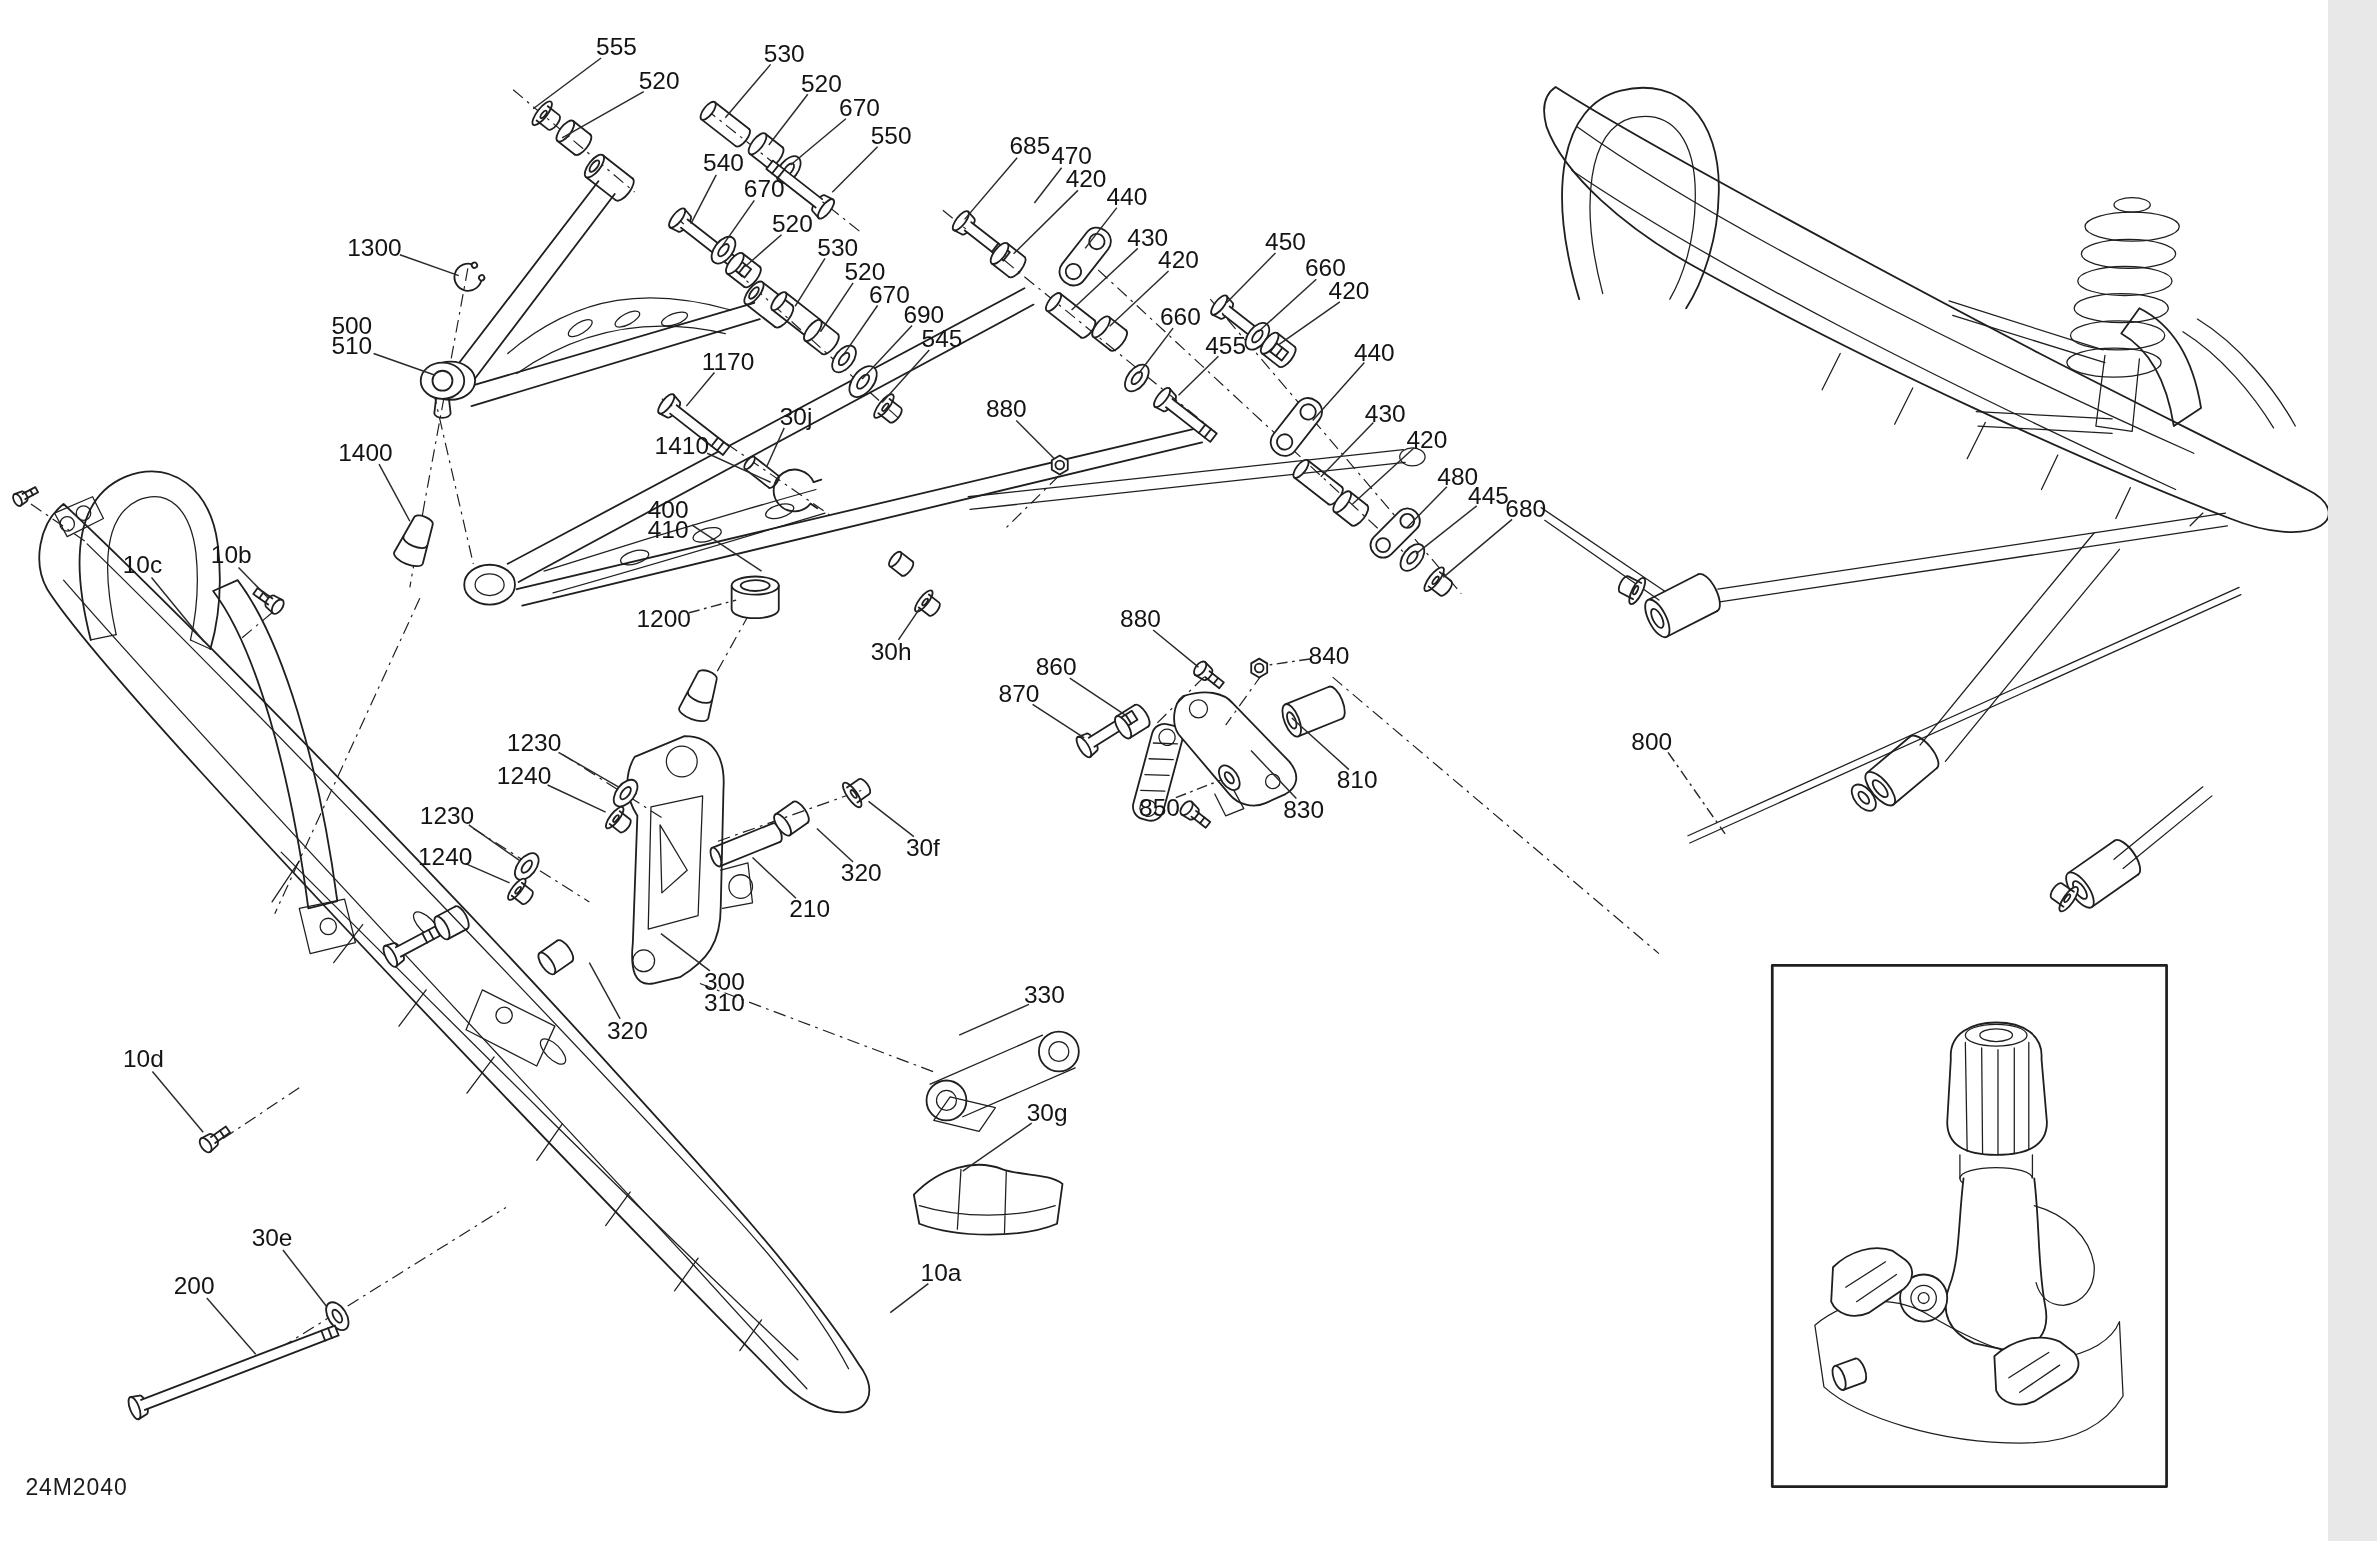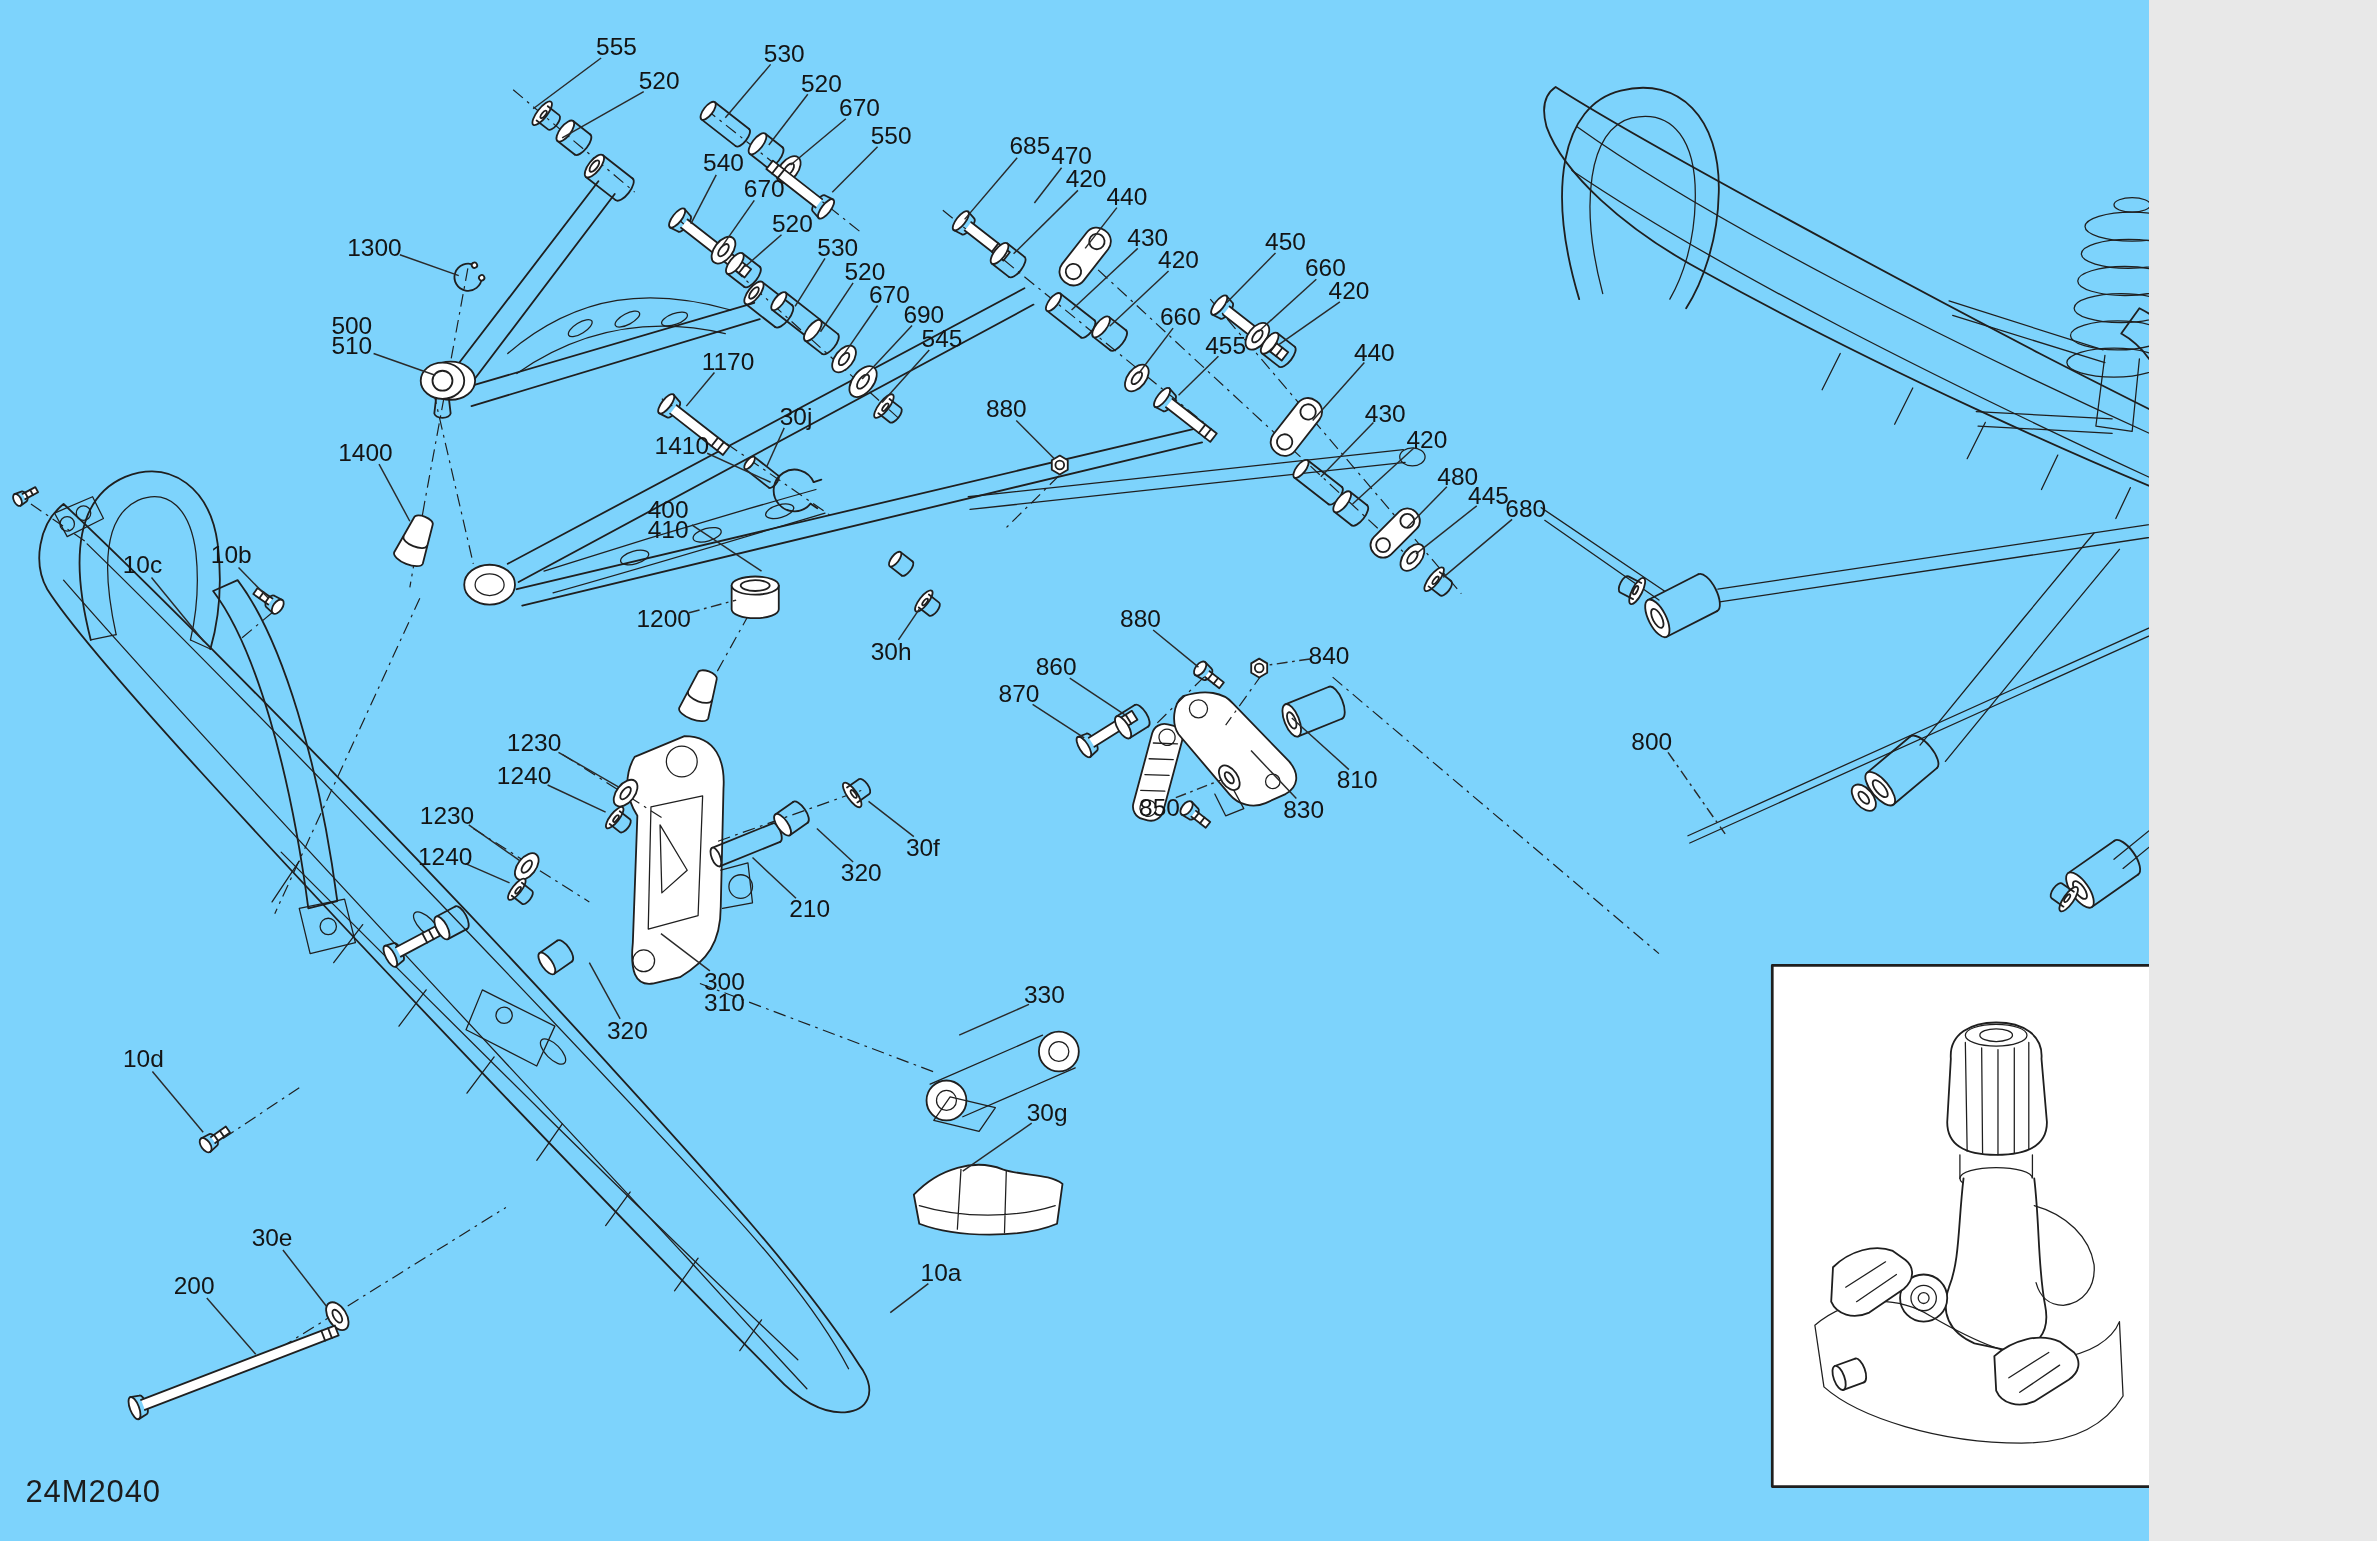--- a/index.html
+++ b/index.html
@@ -1,19 +1,19 @@
 <!DOCTYPE html>
 <html style="font-size:14.5px"><head>
 <meta charset="utf-8">
 <style>
   html,body{margin:0;padding:0;background:#e8e8e8;}
-  .stage{position:relative;width:2149px;height:1541px;background:#7dd3fc;overflow:hidden;
+  .stage{position:relative;width:2328px;height:1541px;background:#ffffff;overflow:hidden;
          font-family:"Liberation Sans", sans-serif;}
   svg{position:absolute;left:0;top:0;}
-  .drawing-number{position:absolute;left:25.4px;top:1474px;font-size:31px;color:#1c1c1c;
+  .drawing-number{position:absolute;left:25.4px;top:1474px;font-size:23px;color:#1c1c1c;
                   font-family:"Liberation Sans", sans-serif;letter-spacing:0.9px;}
   .art{stroke:#1f1f1f;fill:none;stroke-width:2;stroke-linecap:round;stroke-linejoin:round;}
   .thin{stroke-width:1.4;}
   .callout-text{font-size:27px;fill:#141414;font-family:"Liberation Sans", sans-serif;}
 </style>
 </head>
 <body>
 
 <div class="stage">
   <svg width="2377" height="1541" viewBox="0 0 2622 1700">

